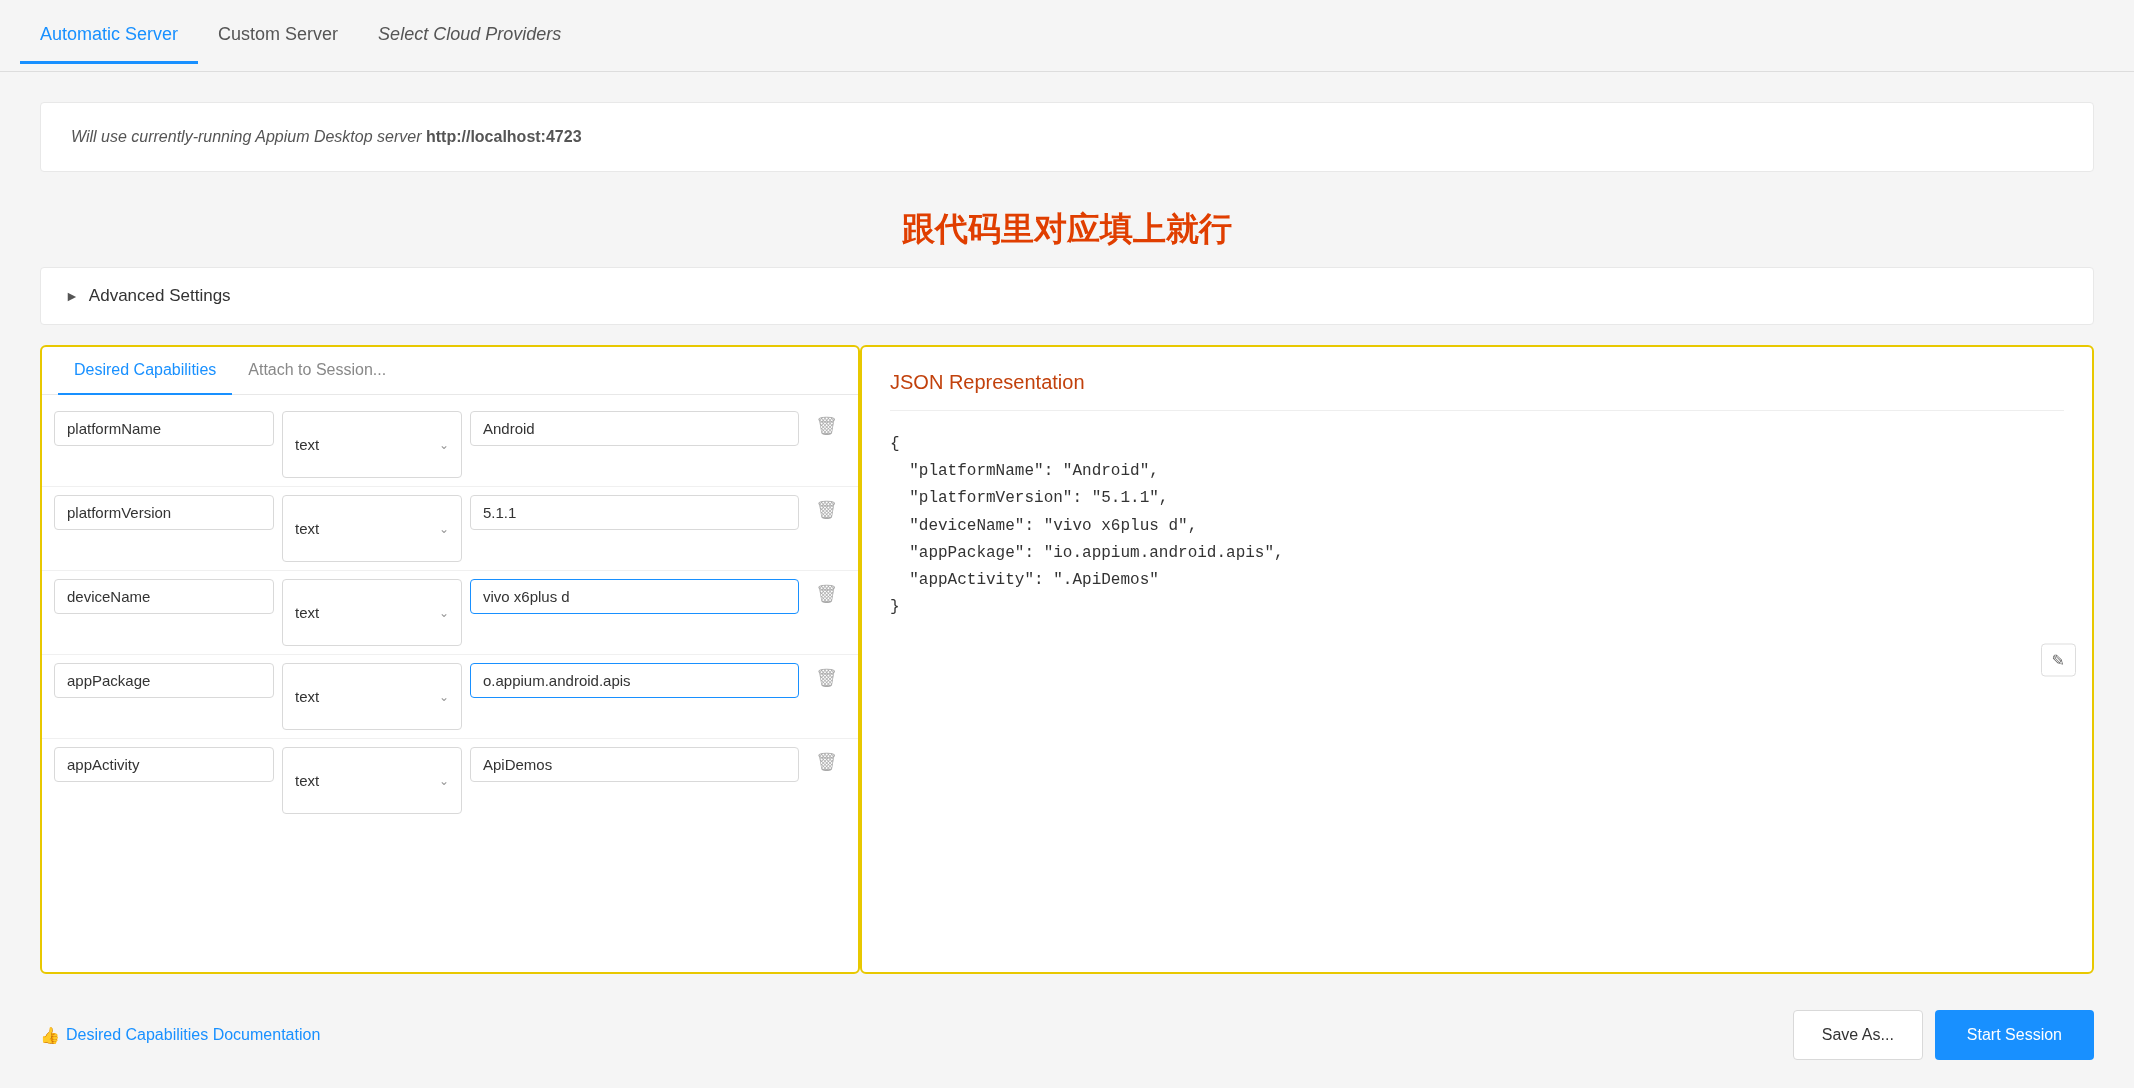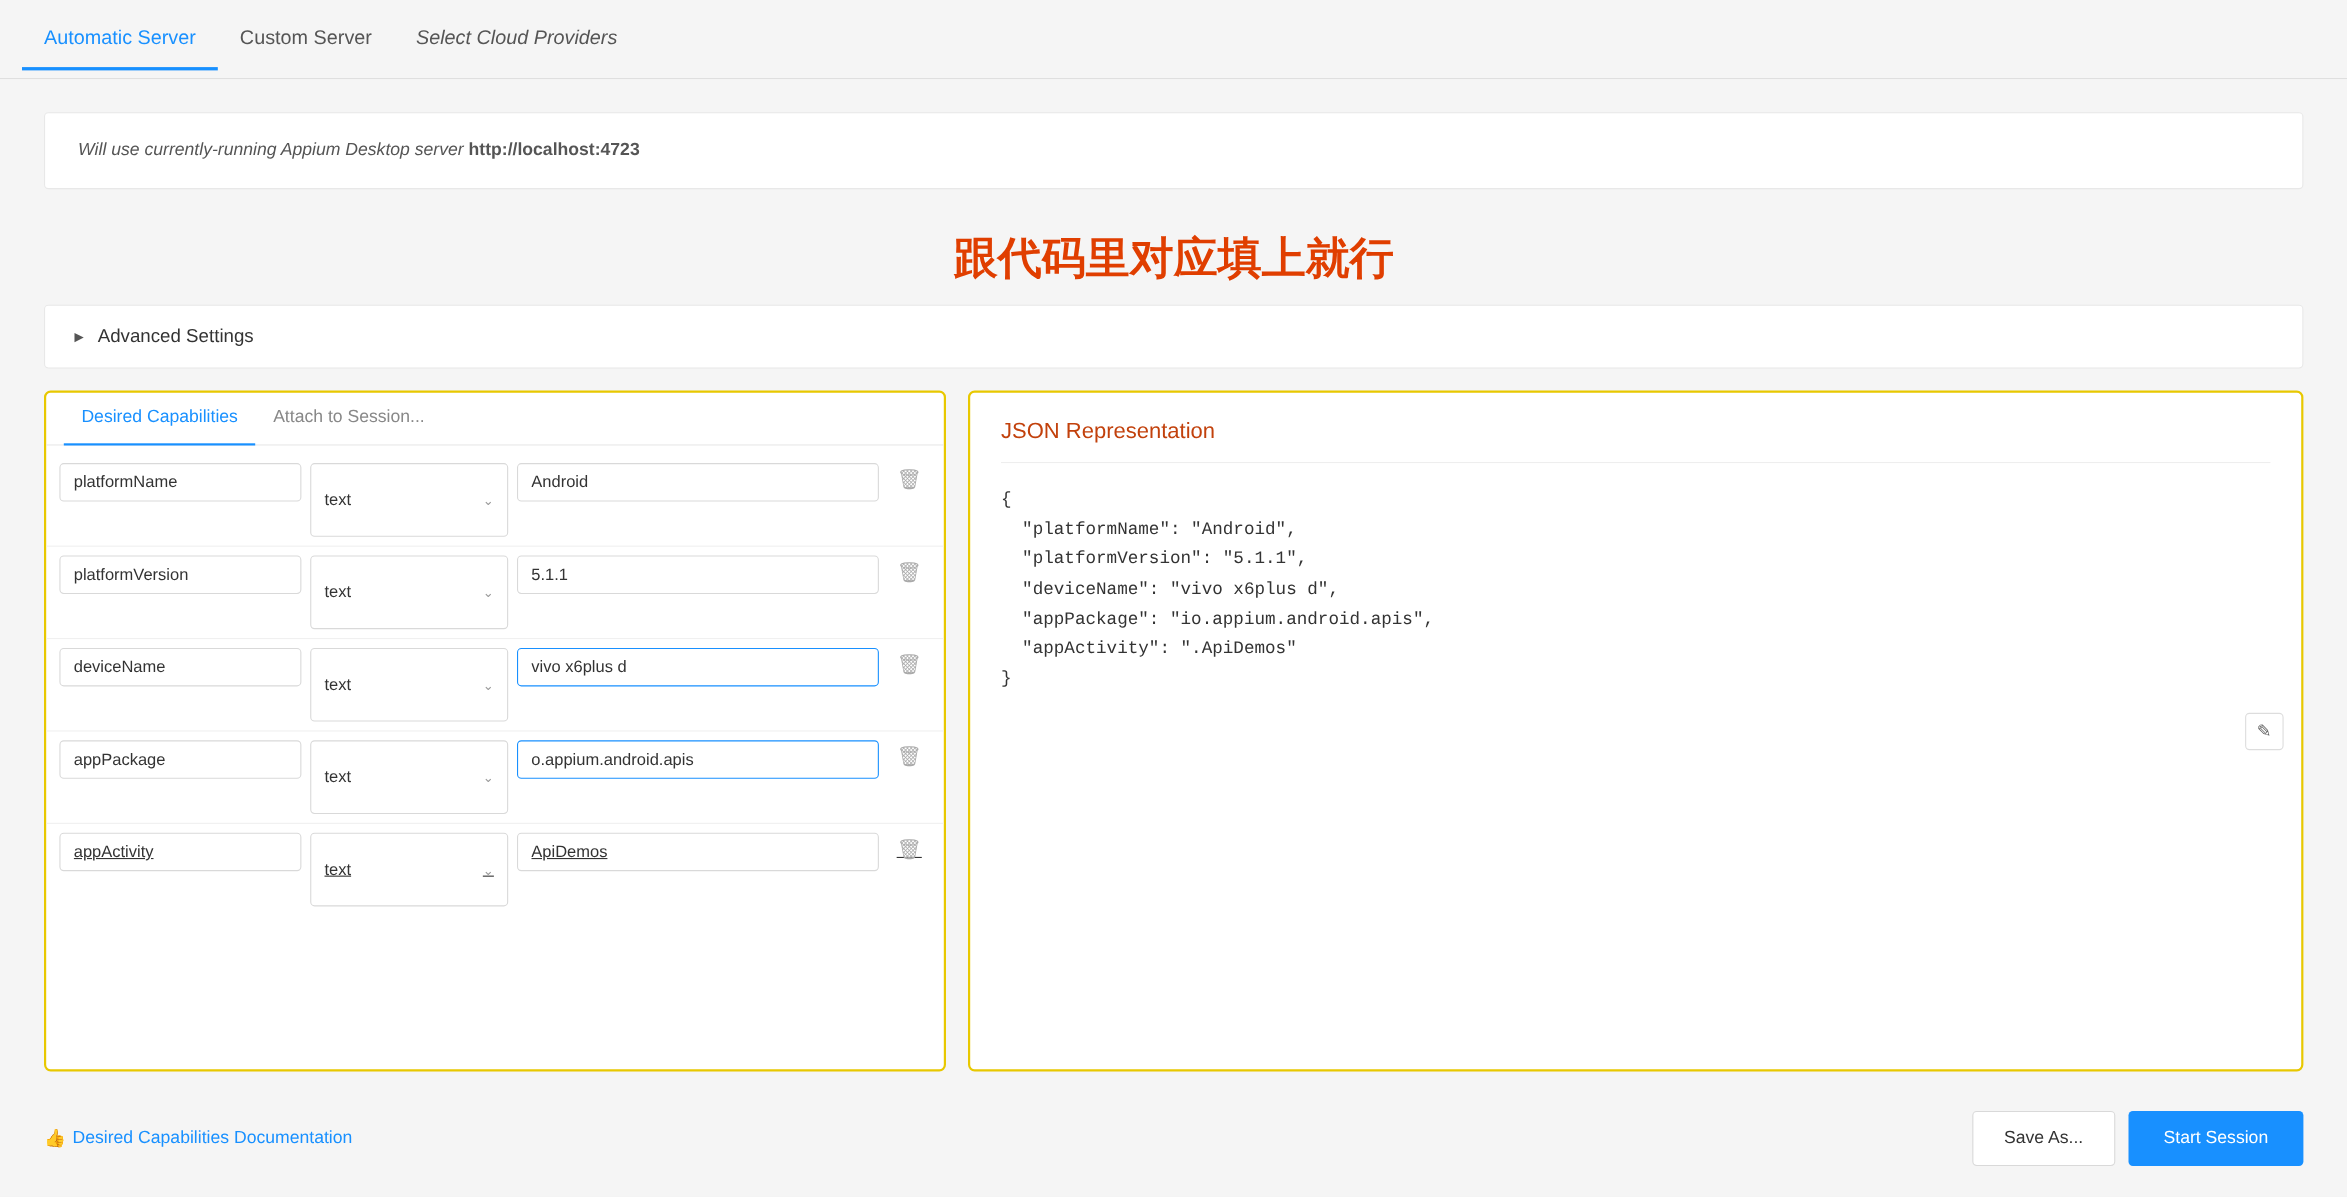--- a/index.html
+++ b/index.html
@@ -61,21 +61,21 @@
     }
     .server-info strong {
       font-weight: bold;
       font-style: normal;
     }
 
     
     .annotation {
       text-align: center;
       color: #e03e00;
-      font-size: 40px;
+      font-size: 33px;
       font-weight: bold;
       margin: 15px 0;
     }
 
     
     .advanced-settings {
       background: white;
       border: 1px solid #e8e8e8;
       border-radius: 4px;
       padding: 18px 24px;
@@ -90,21 +90,20 @@
       color: #555;
     }
     .advanced-settings .label {
       font-size: 17px;
       color: #333;
     }
 
     
     .bottom-section {
       display: flex;
-      gap: 20px;
       flex: 1;
       min-height: 0;
     }
 
     
     .capabilities-panel {
       border: 2px solid #e8c800;
       border-radius: 6px;
       background: white;
       width: 820px;
@@ -137,21 +136,20 @@
     }
     .cap-row {
       display: flex;
       align-items: flex-start;
       padding: 8px 12px;
       gap: 8px;
       border-bottom: 1px solid #f0f0f0;
     }
     .cap-row:last-child {
       border-bottom: none;
-      text-decoration: underline;
     }
 
     .cap-name-input {
       width: 220px;
       border: 1px solid #d9d9d9;
       border-radius: 4px;
       padding: 8px 12px;
       font-size: 15px;
       color: #333;
       background: white;

